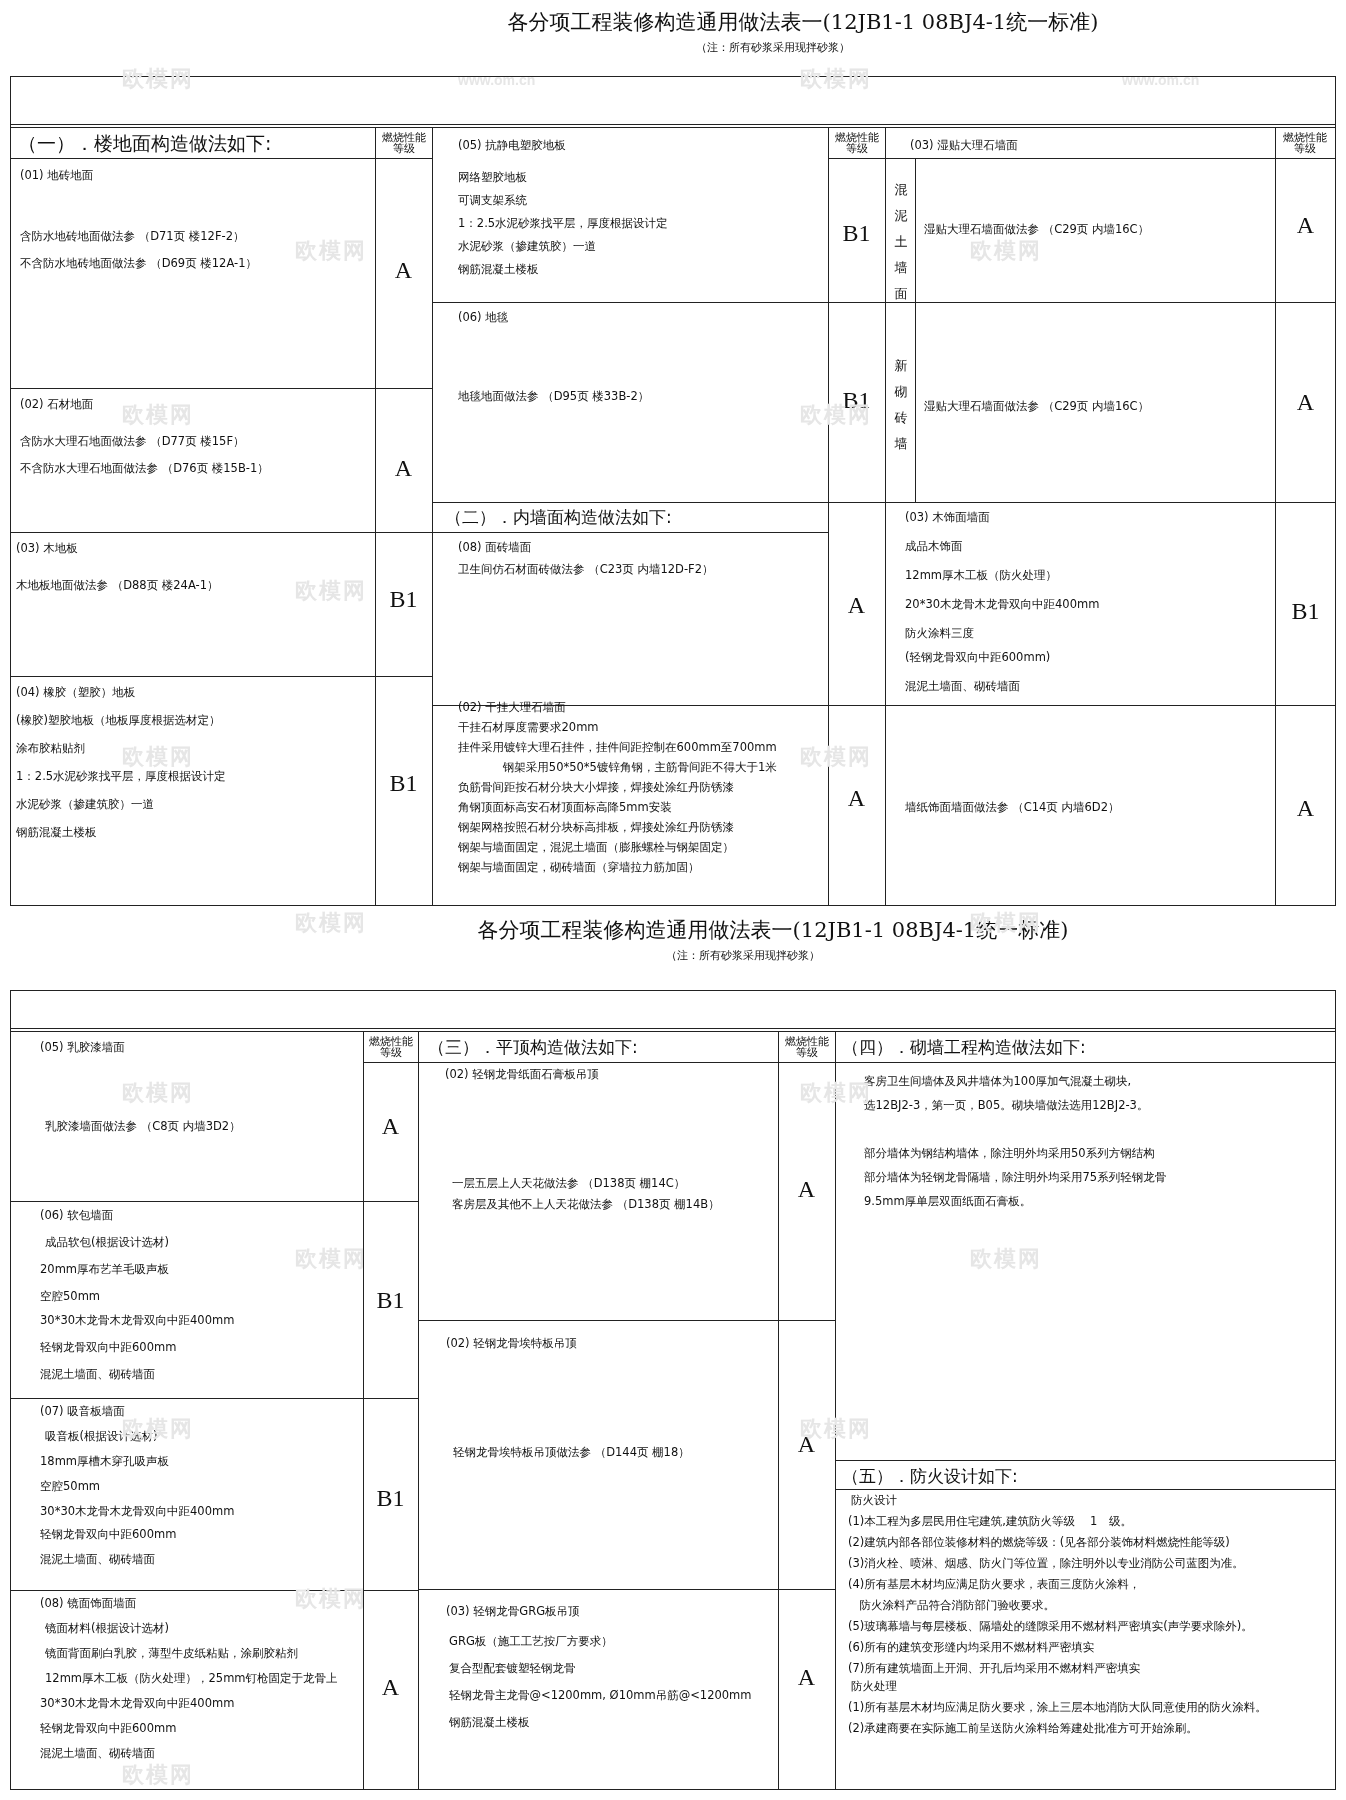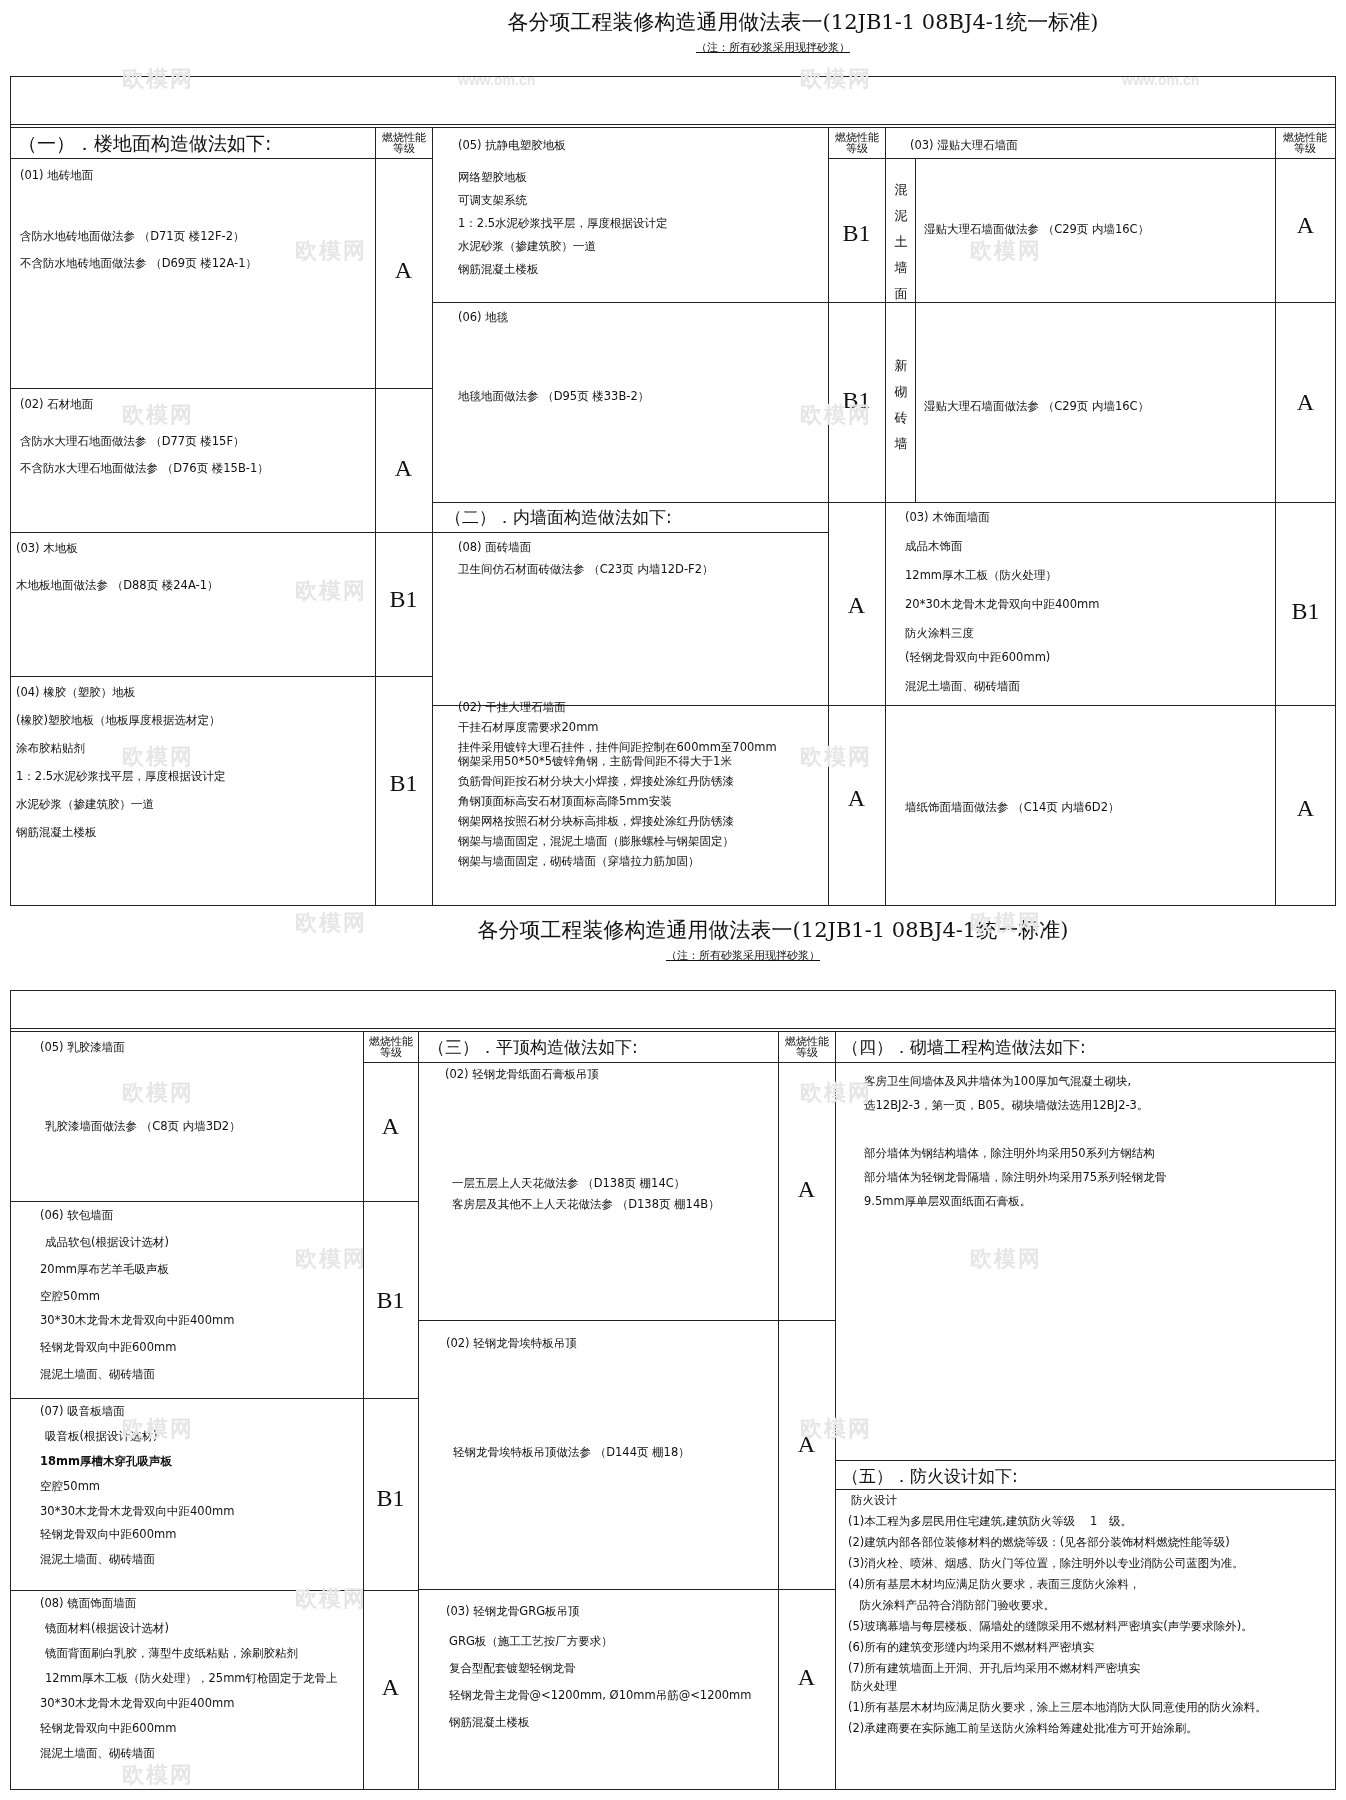--- a/index.html
+++ b/index.html
@@ -1,21 +1,21 @@
 <!DOCTYPE html>
 <html><head>
 <meta charset="utf-8">
 <style>
   * { box-sizing: border-box; margin: 0; padding: 0; }
   body { width: 1346px; height: 1800px; background: #ffffff; position: relative; overflow: hidden;
          font-family: "DejaVu Serif", "Liberation Serif", serif; color: #111; }
   .title { position: absolute; left: 0; width: 1346px; text-align: center; font-size: 21px; letter-spacing: 0px; }
   .title .t { position: relative; left: 130px; }
   .note { position: absolute; left: 0; width: 1346px; text-align: center; font-size: 11px; }
-  .note .t { position: relative; left: 100px; text-decoration: underline; }
+  .note .t { position: relative; left: 100px; }
   .box { position: absolute; border: 1.5px solid #222; }
   .hl { position: absolute; height: 0; border-top: 1.2px solid #222; }
   .vl { position: absolute; width: 0; border-left: 1.2px solid #222; }
   .dbl { position: absolute; height: 4px; border-top: 1.5px solid #222; border-bottom: 1.5px solid #222; }
   .sec { position: absolute; font-size: 19px; white-space: nowrap; font-family: "DejaVu Sans", "Liberation Sans", sans-serif; }
   .gh { position: absolute; font-size: 11px; line-height: 11px; text-align: center; white-space: nowrap; font-family: "DejaVu Sans", "Liberation Sans", sans-serif; }
   .grade { position: absolute; font-size: 24px; text-align: center; font-family: Liberation Serif, serif; }
   .cell { position: absolute; font-size: 11.5px; font-family: "DejaVu Sans", "Liberation Sans", sans-serif; white-space: nowrap; }
   .cell .ttl { display: block; }
   .cell .ln { display: block; }
@@ -101,21 +101,21 @@
   <span class="ttl">(08) 面砖墙面</span>
   <span class="ln" style="margin-top:7px;">卫生间仿石材面砖做法参 （C23页 内墙12D-F2）</span>
 </div>
 <div class="grade" style="left:828px; top:592px; width:57px;">A</div>
 <div class="hl" style="left:432px; top:705px; width:453px;"></div>
 
 <div class="cell" style="left:458px; top:700px; line-height:14px;">
   <span class="ttl">(02) 干挂大理石墙面</span>
   <span class="ln" style="margin-top:6px;">干挂石材厚度需要求20mm</span>
   <span class="ln" style="margin-top:6px;">挂件采用镀锌大理石挂件，挂件间距控制在600mm至700mm</span>
-  <span class="ln" style="">钢架采用50*50*5镀锌角钢，主筋骨间距不得大于1米</span>
+  <span class="ln" style="margin-top:6px;text-align:right;">钢架采用50*50*5镀锌角钢，主筋骨间距不得大于1米</span>
   <span class="ln" style="margin-top:6px;">负筋骨间距按石材分块大小焊接，焊接处涂红丹防锈漆</span>
   <span class="ln" style="margin-top:6px;">角钢顶面标高安石材顶面标高降5mm安装</span>
   <span class="ln" style="margin-top:6px;">钢架网格按照石材分块标高排板，焊接处涂红丹防锈漆</span>
   <span class="ln" style="margin-top:6px;">钢架与墙面固定，混泥土墙面（膨胀螺栓与钢架固定）</span>
   <span class="ln" style="margin-top:6px;">钢架与墙面固定，砌砖墙面（穿墙拉力筋加固）</span>
 </div>
 <div class="grade" style="left:828px; top:785px; width:57px;">A</div>
 
 <div class="vl" style="left:1275px; top:128px; height:778px;"></div>
 <div class="gh" style="left:1276px; top:132px; width:58px;"><span>燃烧性能</span><br><span>等级</span></div>
@@ -178,21 +178,21 @@
   <span class="ln" style="margin-top:10px;">30*30木龙骨木龙骨双向中距400mm</span>
   <span class="ln" style="margin-top:13px;">轻钢龙骨双向中距600mm</span>
   <span class="ln" style="margin-top:13px;">混泥土墙面、砌砖墙面</span>
 </div>
 <div class="grade" style="left:363px; top:1287px; width:55px;">B1</div>
 <div class="hl" style="left:10px; top:1398px; width:408px;"></div>
 
 <div class="cell" style="left:40px; top:1404px; line-height:14px;">
   <span class="ttl">(07) 吸音板墙面</span>
   <span class="ln" style="margin-top:11px; padding-left:5px;">吸音板(根据设计选材)</span>
-  <span class="ln" style="margin-top:11px;font-weight:bold;">18mm厚槽木穿孔吸声板</span>
+  <span class="ln" style="margin-top:11px;">18mm厚槽木穿孔吸声板</span>
   <span class="ln" style="margin-top:11px;">空腔50mm</span>
   <span class="ln" style="margin-top:11px;">30*30木龙骨木龙骨双向中距400mm</span>
   <span class="ln" style="margin-top:9px;">轻钢龙骨双向中距600mm</span>
   <span class="ln" style="margin-top:11px;">混泥土墙面、砌砖墙面</span>
 </div>
 <div class="grade" style="left:363px; top:1485px; width:55px;">B1</div>
 <div class="hl" style="left:10px; top:1590px; width:408px;"></div>
 
 <div class="cell" style="left:40px; top:1596px; line-height:14px;">
   <span class="ttl">(08) 镜面饰面墙面</span>

